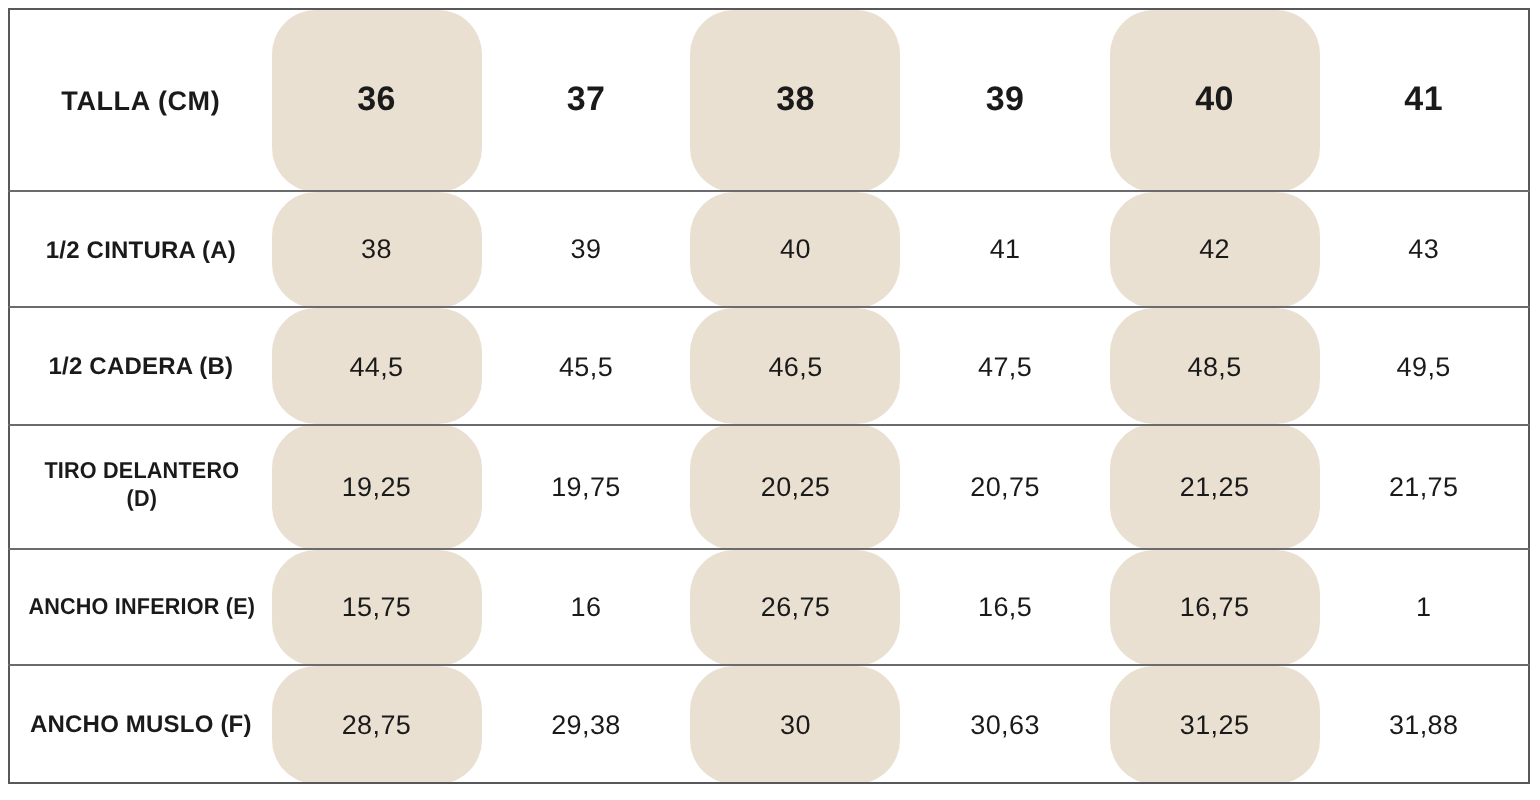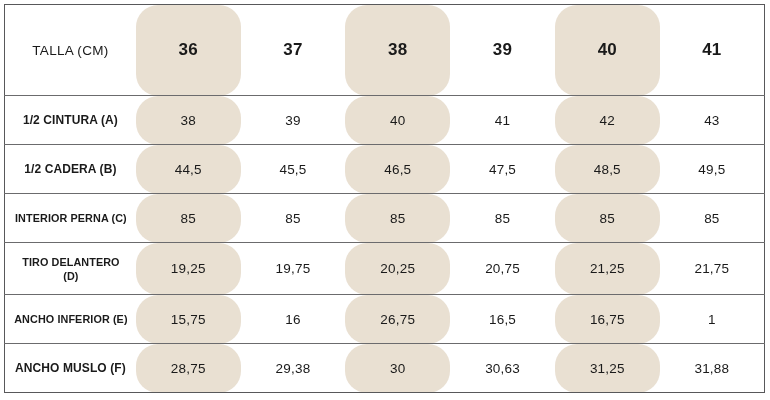--- a/index.html
+++ b/index.html
@@ -51,21 +51,21 @@
   
   table.size-chart tbody tr td {
     border-top: 1px solid #6b6b6d;
   }
 
   
   .hl { background: #e9e0d2; border-radius: 22px; }
 
   
   .head-label {
-    font-weight: normal;
+    font-weight: bold;
     font-size: 13.5px;
     letter-spacing: 0.3px;
   }
   .head-size {
     font-weight: bold;
     font-size: 17px;
     letter-spacing: 0.2px;
   }
 
   
@@ -136,31 +136,20 @@
           <span class="lbl-line">1/2 CADERA (B)</span>
         </td>
         <td class="val hl">44,5</td>
         <td class="val">45,5</td>
         <td class="val hl">46,5</td>
         <td class="val">47,5</td>
         <td class="val hl">48,5</td>
         <td class="val">49,5</td>
       </tr>
 
-      <tr>
-        <td class="row-label condensed">
-          <span class="lbl-line">INTERIOR PERNA (C)</span>
-        </td>
-        <td class="val hl">85</td>
-        <td class="val">85</td>
-        <td class="val hl">85</td>
-        <td class="val">85</td>
-        <td class="val hl">85</td>
-        <td class="val">85</td>
-      </tr>
 
       <tr class="tall-row">
         <td class="row-label condensed">
           <span class="lbl-line">TIRO DELANTERO</span>
           <span class="lbl-line">(D)</span>
         </td>
         <td class="val hl">19,25</td>
         <td class="val">19,75</td>
         <td class="val hl">20,25</td>
         <td class="val">20,75</td>

